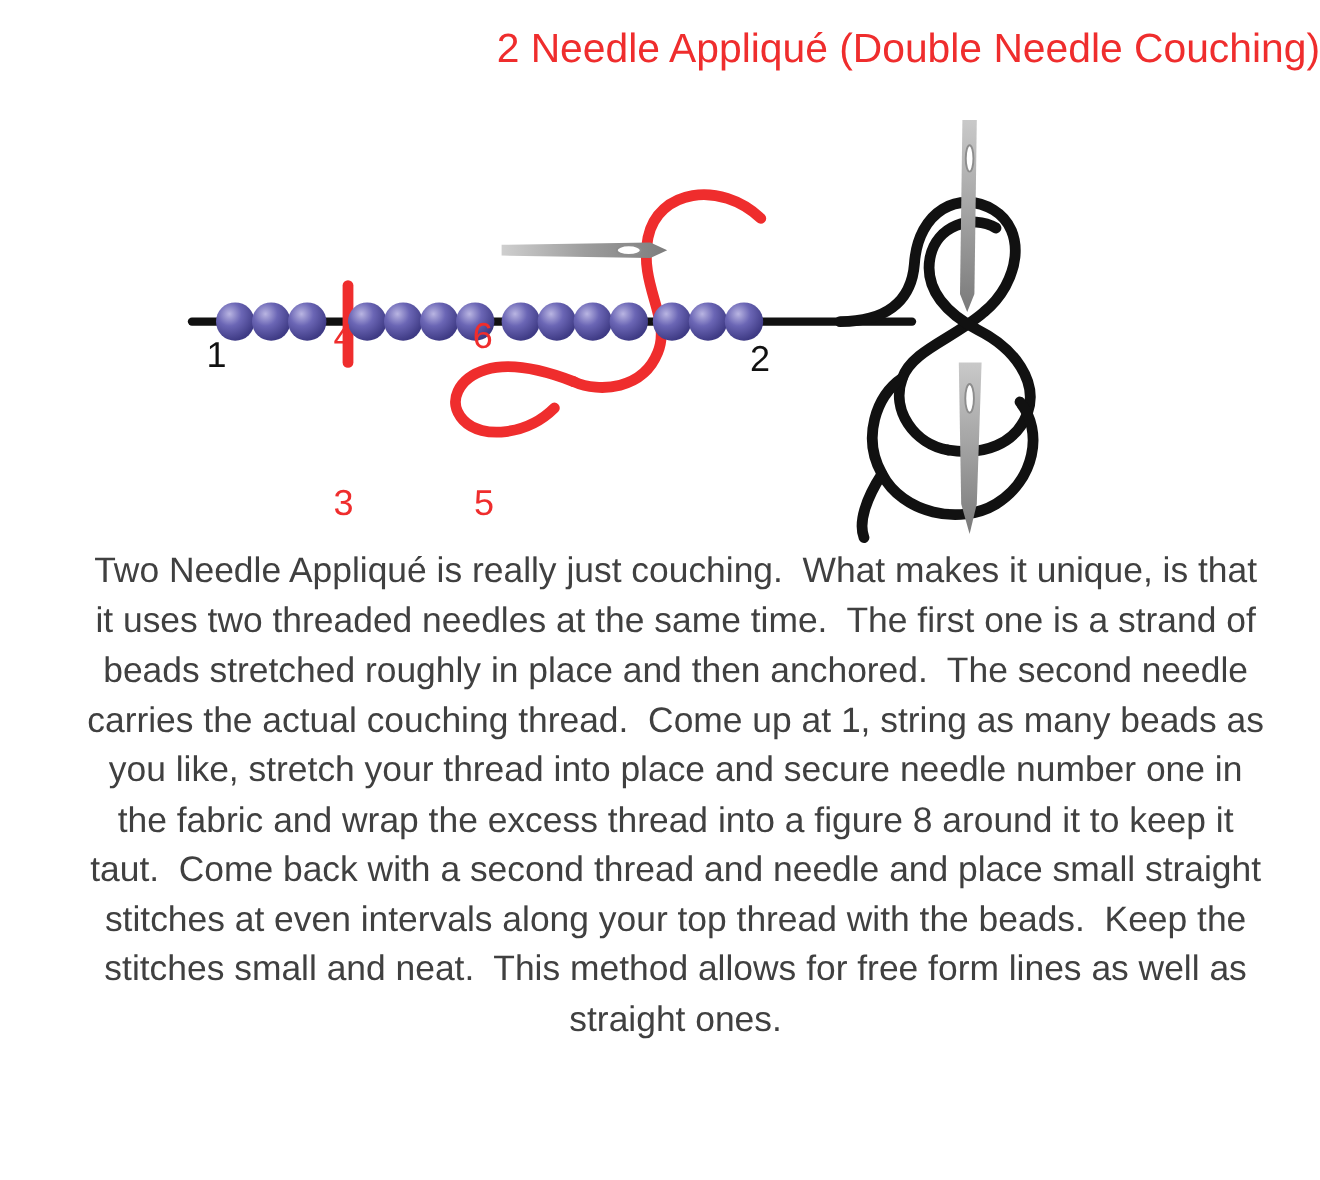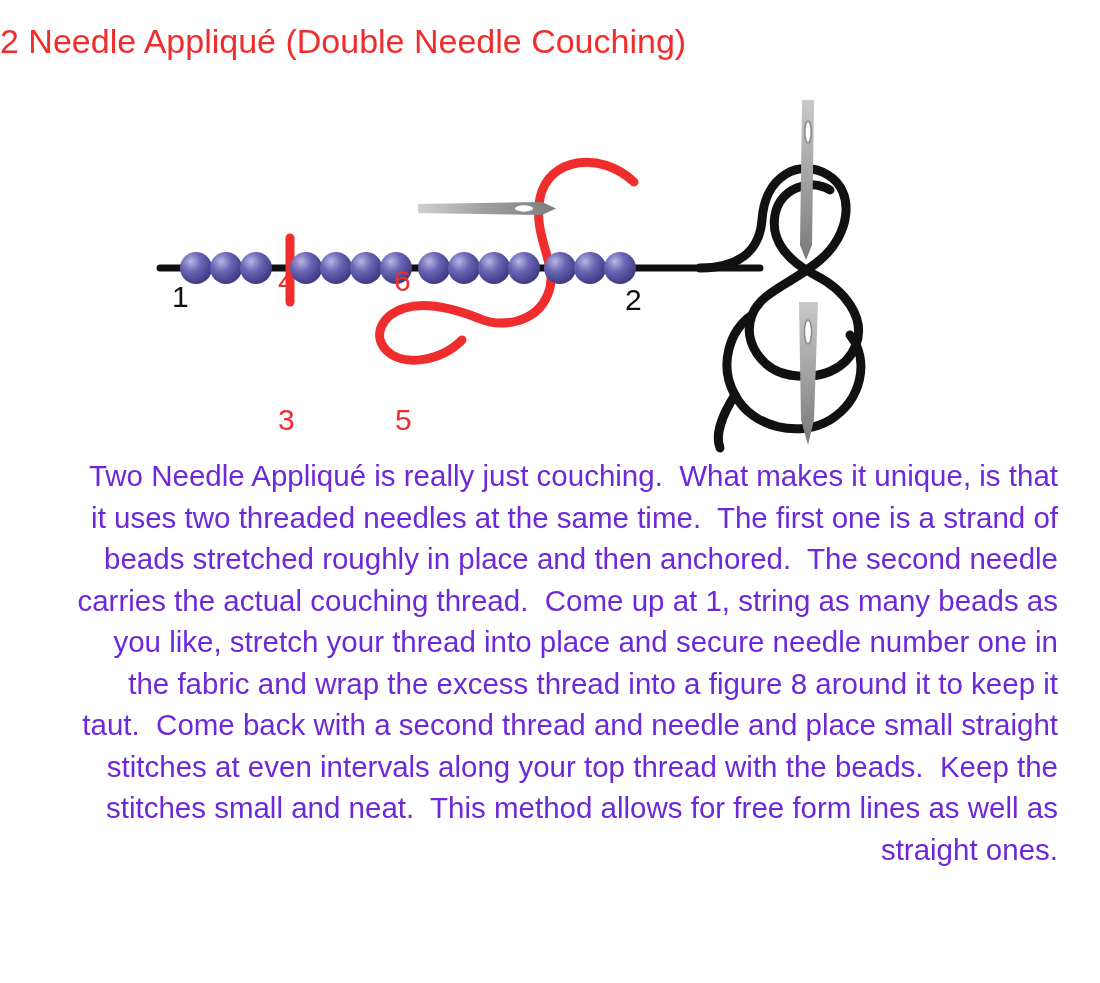--- a/index.html
+++ b/index.html
@@ -19,21 +19,21 @@
     position: relative;
     width: 1100px;
     height: 983px;
     background: #ffffff;
   }
   .title {
     position: absolute;
     top: 22px;
     left: 0;
     width: 1100px;
-    text-align: left;
+    text-align: right;
     font-size: 34px;
     color: #ef2d2d;
     font-family: "Liberation Sans", sans-serif;
     letter-spacing: 0px;
     white-space: nowrap;
   }
   .diagram {
     position: absolute;
     top: 70px;
     left: 0;
@@ -59,23 +59,23 @@
   .lbl-5 { left: 395px; top: 335px; }
   .lbl-6 { left: 394px; top: 196px; }
 
   .body-text {
     position: absolute;
     top: 455px;
     left: 68px;
     width: 990px;
     font-size: 29.5px;
     line-height: 41.5px;
-    color: #6d28d9;
+    color: #404040;
     font-family: "Liberation Sans", sans-serif;
-    text-align: right;
+    text-align: center;
     white-space: pre-wrap;
   }
 </style>
 </head>
 <body>
 
 <div class="page">
 
   <div class="title">2 Needle Appliqué (Double Needle Couching)</div>
 

